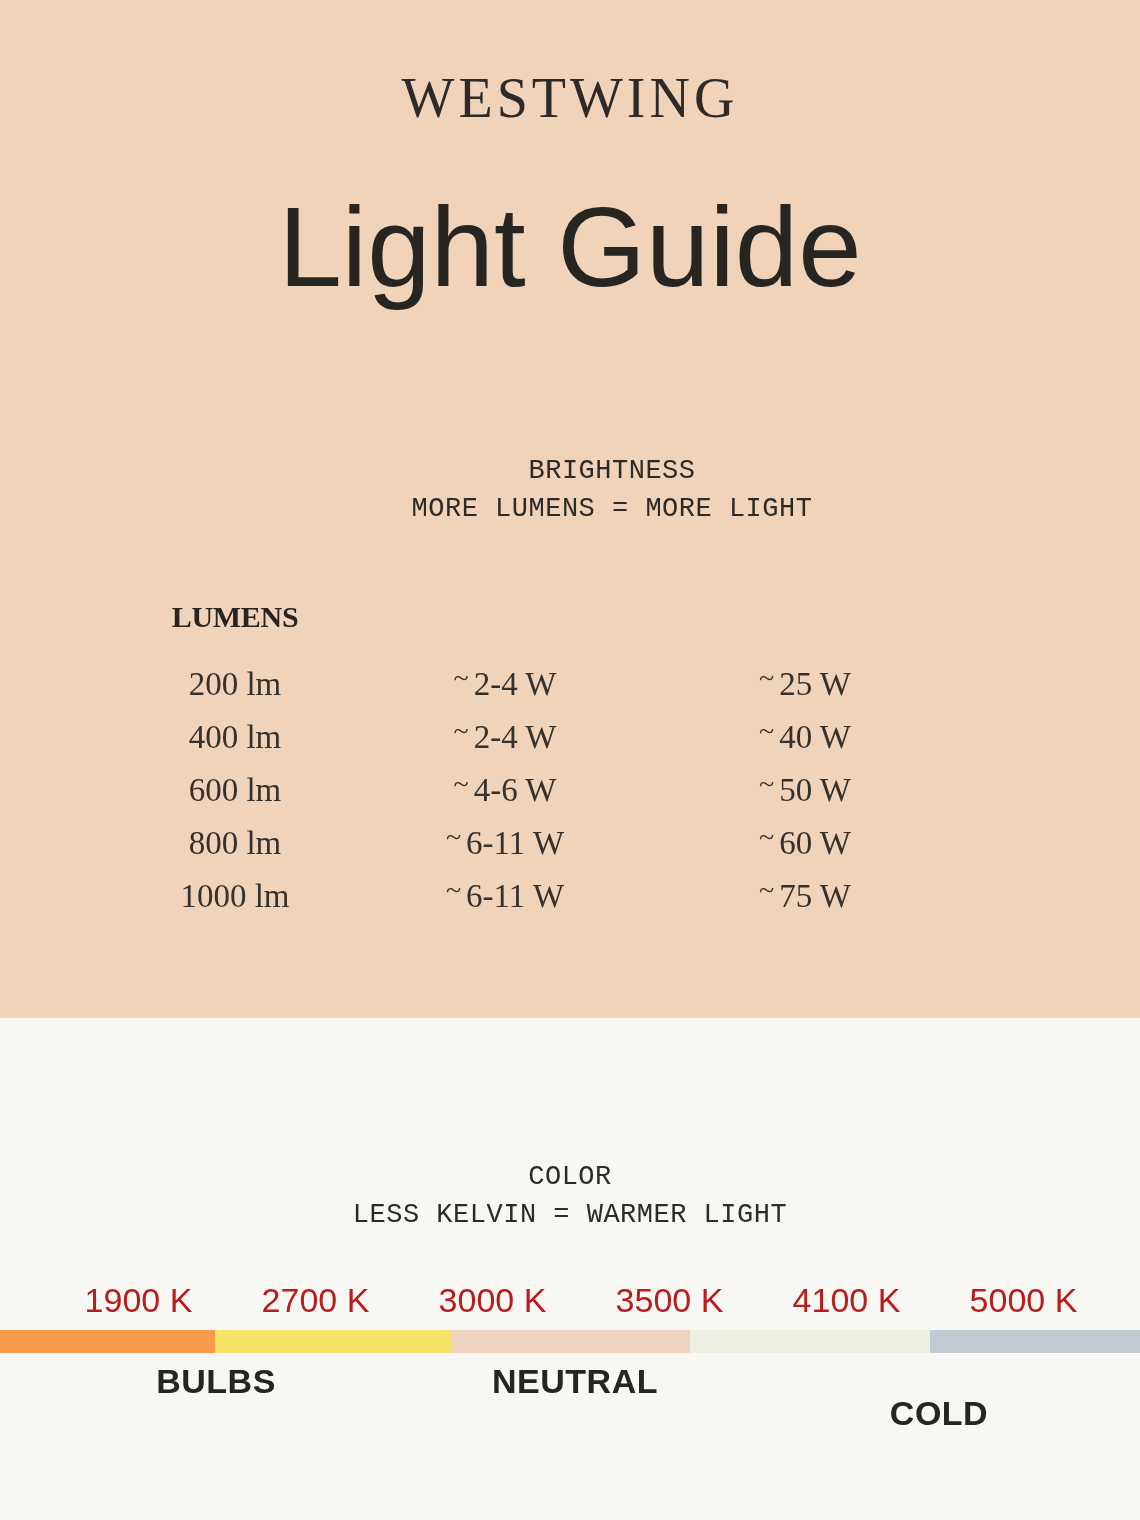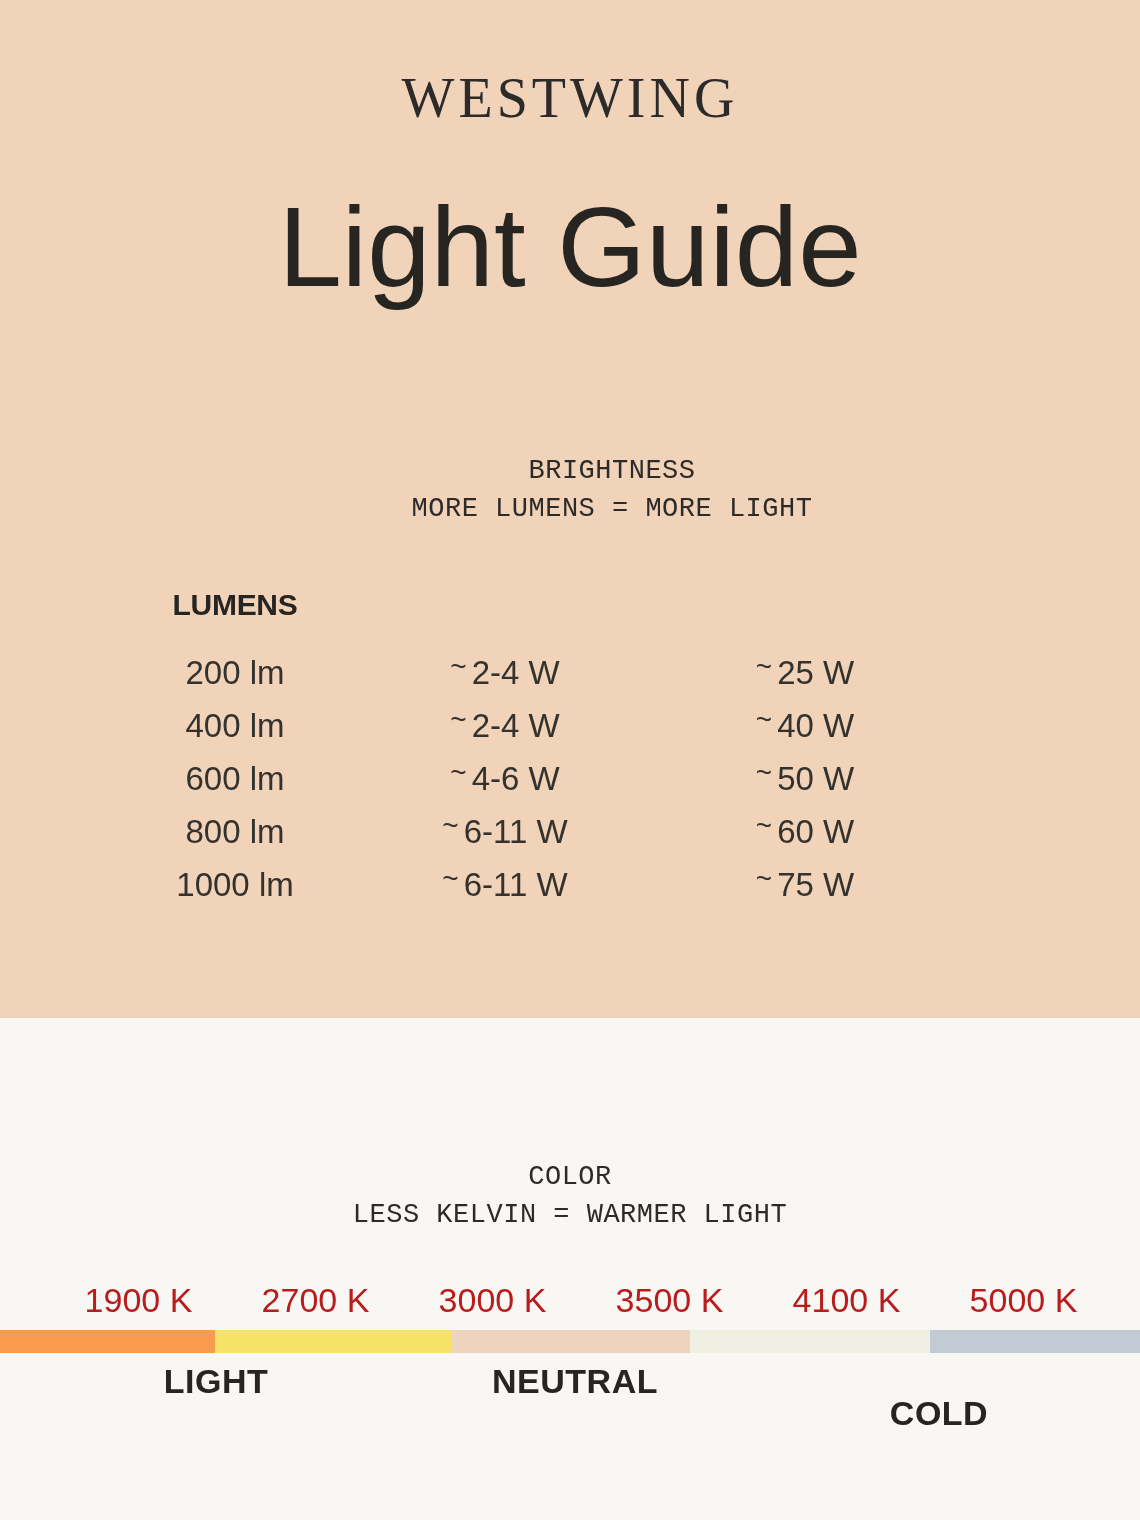--- a/index.html
+++ b/index.html
@@ -22,21 +22,21 @@
     font-size:114px; font-weight:300; line-height:1; letter-spacing:0px; color:#262522;
   }
 
   .mono-heading {
     position:absolute; left:0; width:100%; text-align:center;
     font-family:"Liberation Mono","DejaVu Sans Mono", monospace;
     font-size:27px; font-weight:500; letter-spacing:0.5px; line-height:38px; color:#2c2b29;
   }
   .mono-heading .hline { display:block; }
 
-  .lumen-table { position:absolute; top:588px; left:90px; width:890px; }
+  .lumen-table { position:absolute; top:600px; left:90px; width:890px;font-family:Liberation Serif, serif; }
   .lumen-table .hdr-row, .lumen-table .val-row {
     display:grid; grid-template-columns:290px 250px 350px; align-items:center;
   }
   .lumen-table .hdr-row { height:34px; margin-bottom:24px; }
   .lumen-table .hdr {
     text-align:center; font-size:30px; font-weight:600; letter-spacing:-0.3px; color:#262522;
   }
   .lumen-table .val-row { height:53px; }
   .lumen-table .cell { text-align:center; font-size:33px; font-weight:300; color:#33322f; }
   .approx {
@@ -131,17 +131,17 @@
   </div>
 
   <div class="temp-bar">
     <div class="seg seg-0" style="background: rgb(248, 155, 74);"></div>
     <div class="seg seg-1" style="background: rgb(246, 226, 102);"></div>
     <div class="seg seg-2" style="background: rgb(238, 211, 190);"></div>
     <div class="seg seg-3" style="background: rgb(239, 239, 226);"></div>
     <div class="seg seg-4" style="background: rgb(194, 202, 211);"></div>
   </div>
 
-  <div class="zone-label zone-warm">LIGHT</div>
+  <div class="zone-label zone-warm">BULBS</div>
   <div class="zone-label zone-neutral">NEUTRAL</div>
   <div class="zone-label zone-cold">COLD</div>
 
 </div>
 
 </body></html>

